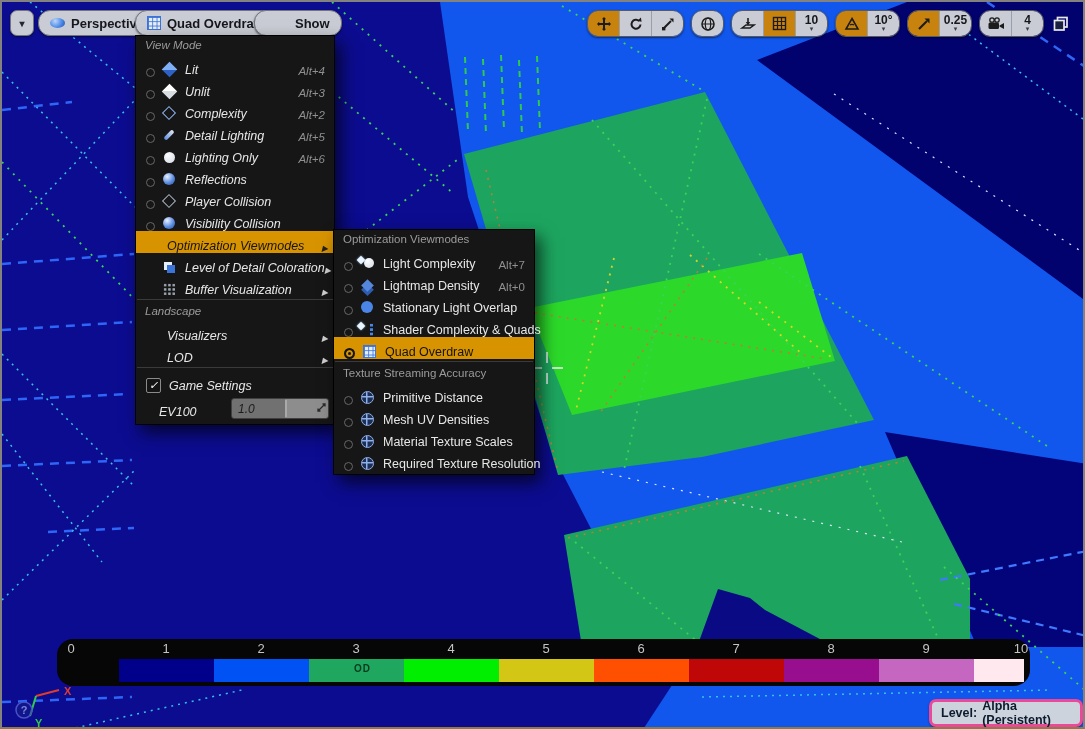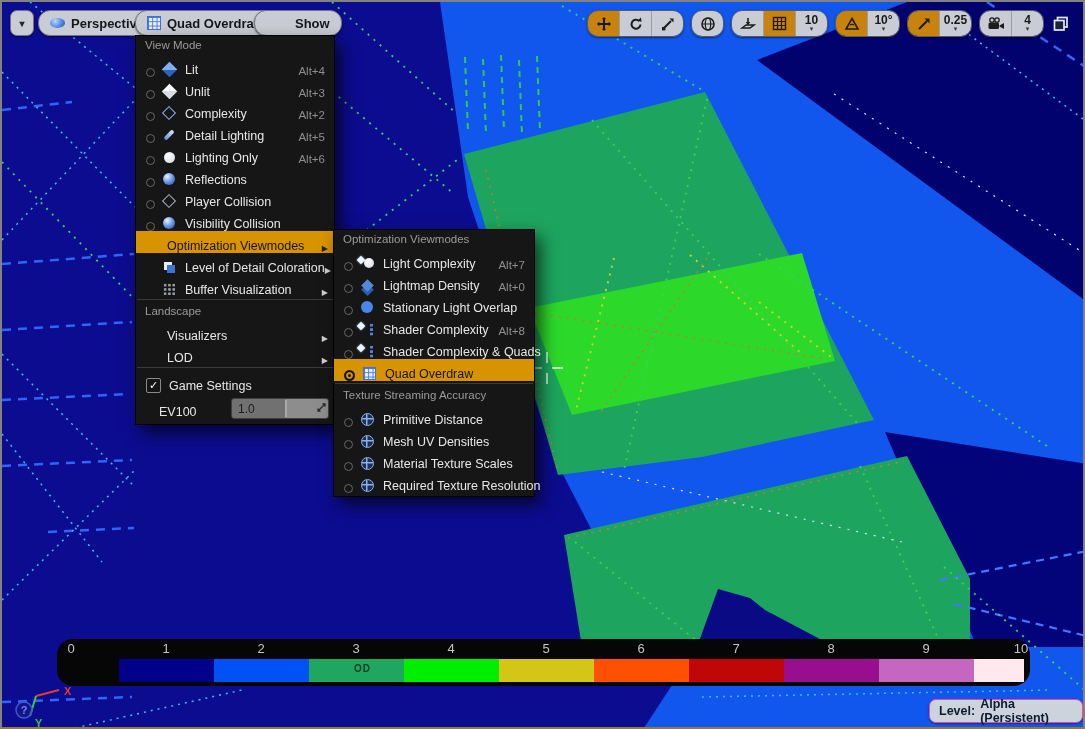--- a/index.html
+++ b/index.html
@@ -31,21 +31,21 @@
          background:#c9ccd4;min-width:25px;padding:0 3px;border-right:1px solid #9aa0aa;}
   .tcell:last-child{border-right:none;}
   .tcell.on{background:#c8830f;}
   .tcell .num{font-size:12px;font-weight:bold;color:#16181c;line-height:11px;}
   .tcell .dn{font-size:7px;line-height:6px;color:#3a3d44;}
   #btn-max{width:20px;height:22px;display:flex;align-items:center;justify-content:center;background:transparent;}
 
   
   .menu{position:absolute;background:#161616;border:1px solid #000;color:#e7e7e7;font-size:12.5px;
         box-shadow:6px 8px 16px rgba(0,0,0,.65);z-index:5;}
-  #main-menu{left:133px;top:33px;width:198px;padding-bottom:5px;}
+  #main-menu{left:133px;top:33px;width:198px;padding-bottom:5px;font-style:italic;}
   #sub-menu{left:331px;top:227px;width:200px;padding-bottom:3px;}
   .mhead{color:#9b9b9b;font-size:11.5px;padding:3px 9px 2px;height:14px;}
   .msep{height:1px;background:#3a3a3a;margin:2px 1px;}
   .mrow{height:22px;display:flex;align-items:flex-end;padding:0 5px 0 10px;box-sizing:border-box;cursor:default;}
   .mrow.noind{padding-left:23px;}
   .mrow.hl{background:#d89300;color:#141414;}
   .radio{width:9px;height:9px;border:1.5px solid #676767;border-radius:50%;flex:0 0 auto;box-sizing:border-box;}
   .radio.none{visibility:hidden;}
   .radio.sel{width:11px;height:11px;border:2px solid #141414;background:#141414;
              box-shadow:inset 0 0 0 2px #d89300;}
@@ -92,21 +92,21 @@
            padding:0 12px;font-size:12.5px;color:#141414;z-index:6;white-space:nowrap;}
 
   
   #colorbar{position:absolute;left:55px;top:637px;width:973px;height:47px;background:#060606;border-radius:16px;z-index:3;}
   #colorbar .tick{position:absolute;top:2px;transform:translateX(-50%);font-size:13px;color:#c4c4c4;}
   #colorbar .seg{position:absolute;top:20px;height:23px;}
   #od{position:absolute;left:297px;top:24px;font-size:10px;font-weight:bold;letter-spacing:1px;color:#073b1d;z-index:4;}
 
   
   #levelbadge{position:absolute;left:927px;top:697px;height:22px;display:flex;align-items:center;gap:5px;
-              background:#cdd3dc;border:1px solid #ec4899;border-radius:7px;padding:0 9px;
+              background:#cdd3dc;border:3px solid #ec4899;border-radius:7px;padding:0 9px;
               font-size:12.5px;color:#0d1b2e;z-index:3;box-shadow:0 1px 2px rgba(0,0,0,.4);}
   #levelbadge b{font-weight:bold;}
 </style>
 </head>
 <body>
 
 <div id="stage">
 
   <svg id="scene" width="1085" height="729" viewBox="0 0 1085 729">
     <rect width="1085" height="729" fill="#0c0c90"></rect>
@@ -486,29 +486,20 @@
         </span>
       <span class="mlabel">Stationary Light Overlap</span>
       <span class="mshort"></span>
     </div>
     <div class="mrow">
       <span class="radio"></span>
       <span class="micon">
           <span class="spark"></span>
           <span class="dots"></span>
         </span>
-      <span class="mlabel">Shader Complexity</span>
-      <span class="mshort">Alt+8</span>
-    </div>
-    <div class="mrow">
-      <span class="radio"></span>
-      <span class="micon">
-          <span class="spark"></span>
-          <span class="dots"></span>
-        </span>
       <span class="mlabel">Shader Complexity &amp; Quads</span>
       <span class="mshort"></span>
     </div>
     <div class="mrow hl">
       <span class="radio sel"></span>
       <span class="micon">
           <span class="qgrid" style="width:13px;height:13px"></span>
         </span>
       <span class="mlabel">Quad Overdraw</span>
       <span class="mshort"></span>

